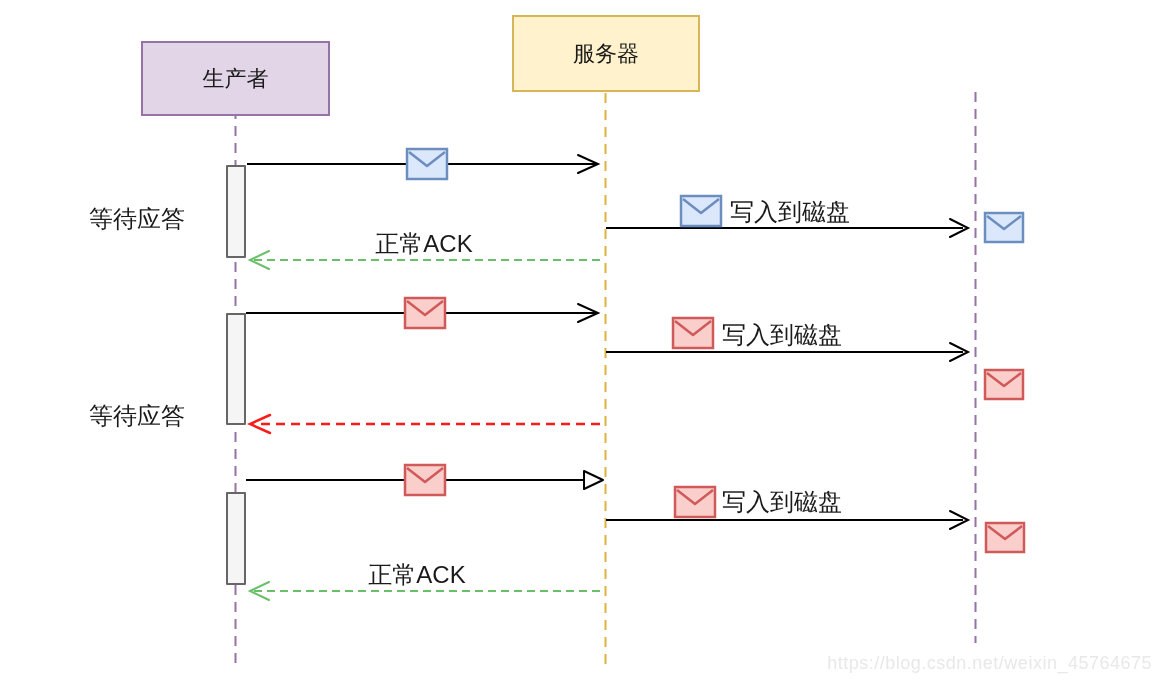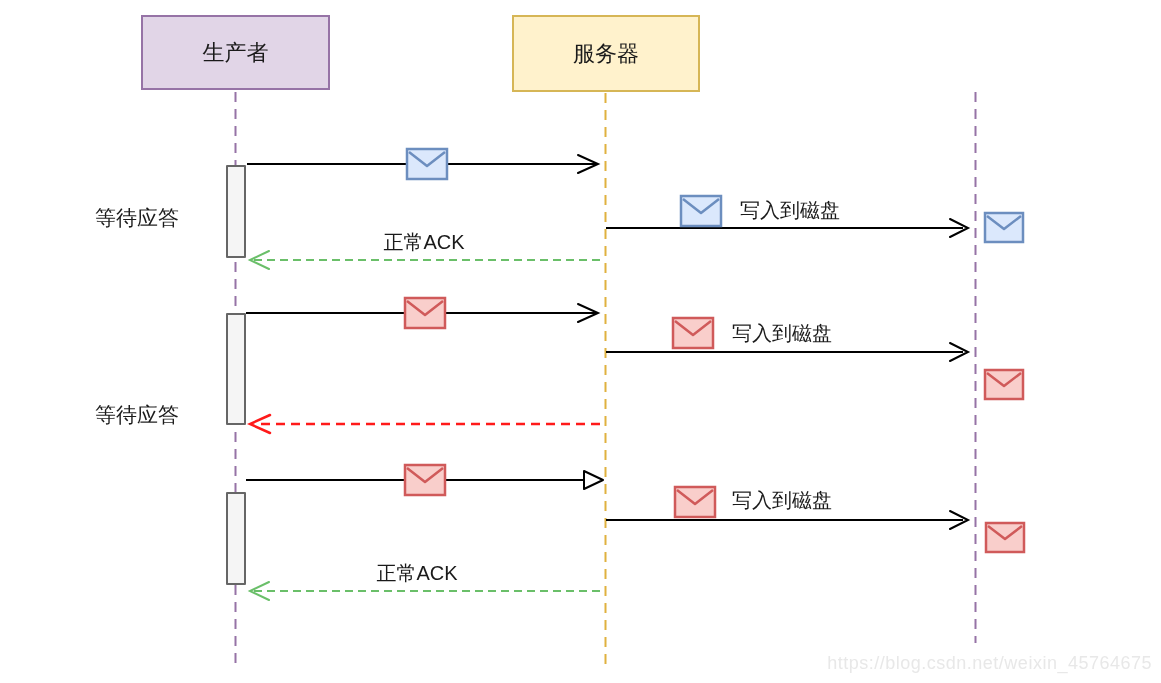--- a/index.html
+++ b/index.html
@@ -6,33 +6,33 @@
   .stage {
     position:relative; width:1161px; height:683px; background:#ffffff;
     font-family:"Liberation Sans","DejaVu Sans",sans-serif; overflow:hidden;
   }
   .stage svg { position:absolute; left:0; top:0; }
 
   .actor {
     position:absolute; display:flex; align-items:center; justify-content:center;
     font-size:22px; color:#1a1a1a; border:2px solid; box-sizing:border-box;
   }
-  .actor.purple { background:var(--purple-fill); border-color:var(--purple-stroke); }
+  .actor.purple { background:var(--purple-fill); border-color:var(--purple-stroke);margin-top:26px; }
   .actor.yellow { background:var(--yellow-fill); border-color:var(--yellow-stroke); }
 
   .bar {
     position:absolute; width:20px; background:var(--bar-fill);
     border:2px solid var(--bar-stroke); box-sizing:border-box; border-radius:1px;
   }
 
   .lbl {
     position:absolute; width:160px; text-align:center; white-space:nowrap;
-    font-size:20px; color:#1a1a1a; line-height:1.1;
+    font-size:24px; color:#1a1a1a; line-height:1.1;
   }
-  .lbl.big { font-size:21px; }
+  .lbl.big { font-size:24px; }
   .lbl.small { font-size:20px; }
   .lbl.red { color:var(--red-line); }
 
   .watermark {
     position:absolute; left:760px; top:653px; width:392px; text-align:right;
     font-size:18px; color:var(--watermark); letter-spacing:0.5px;
   }
 
   
   .lifeline { stroke-width:2; fill:none; stroke-dasharray:10 7; }

